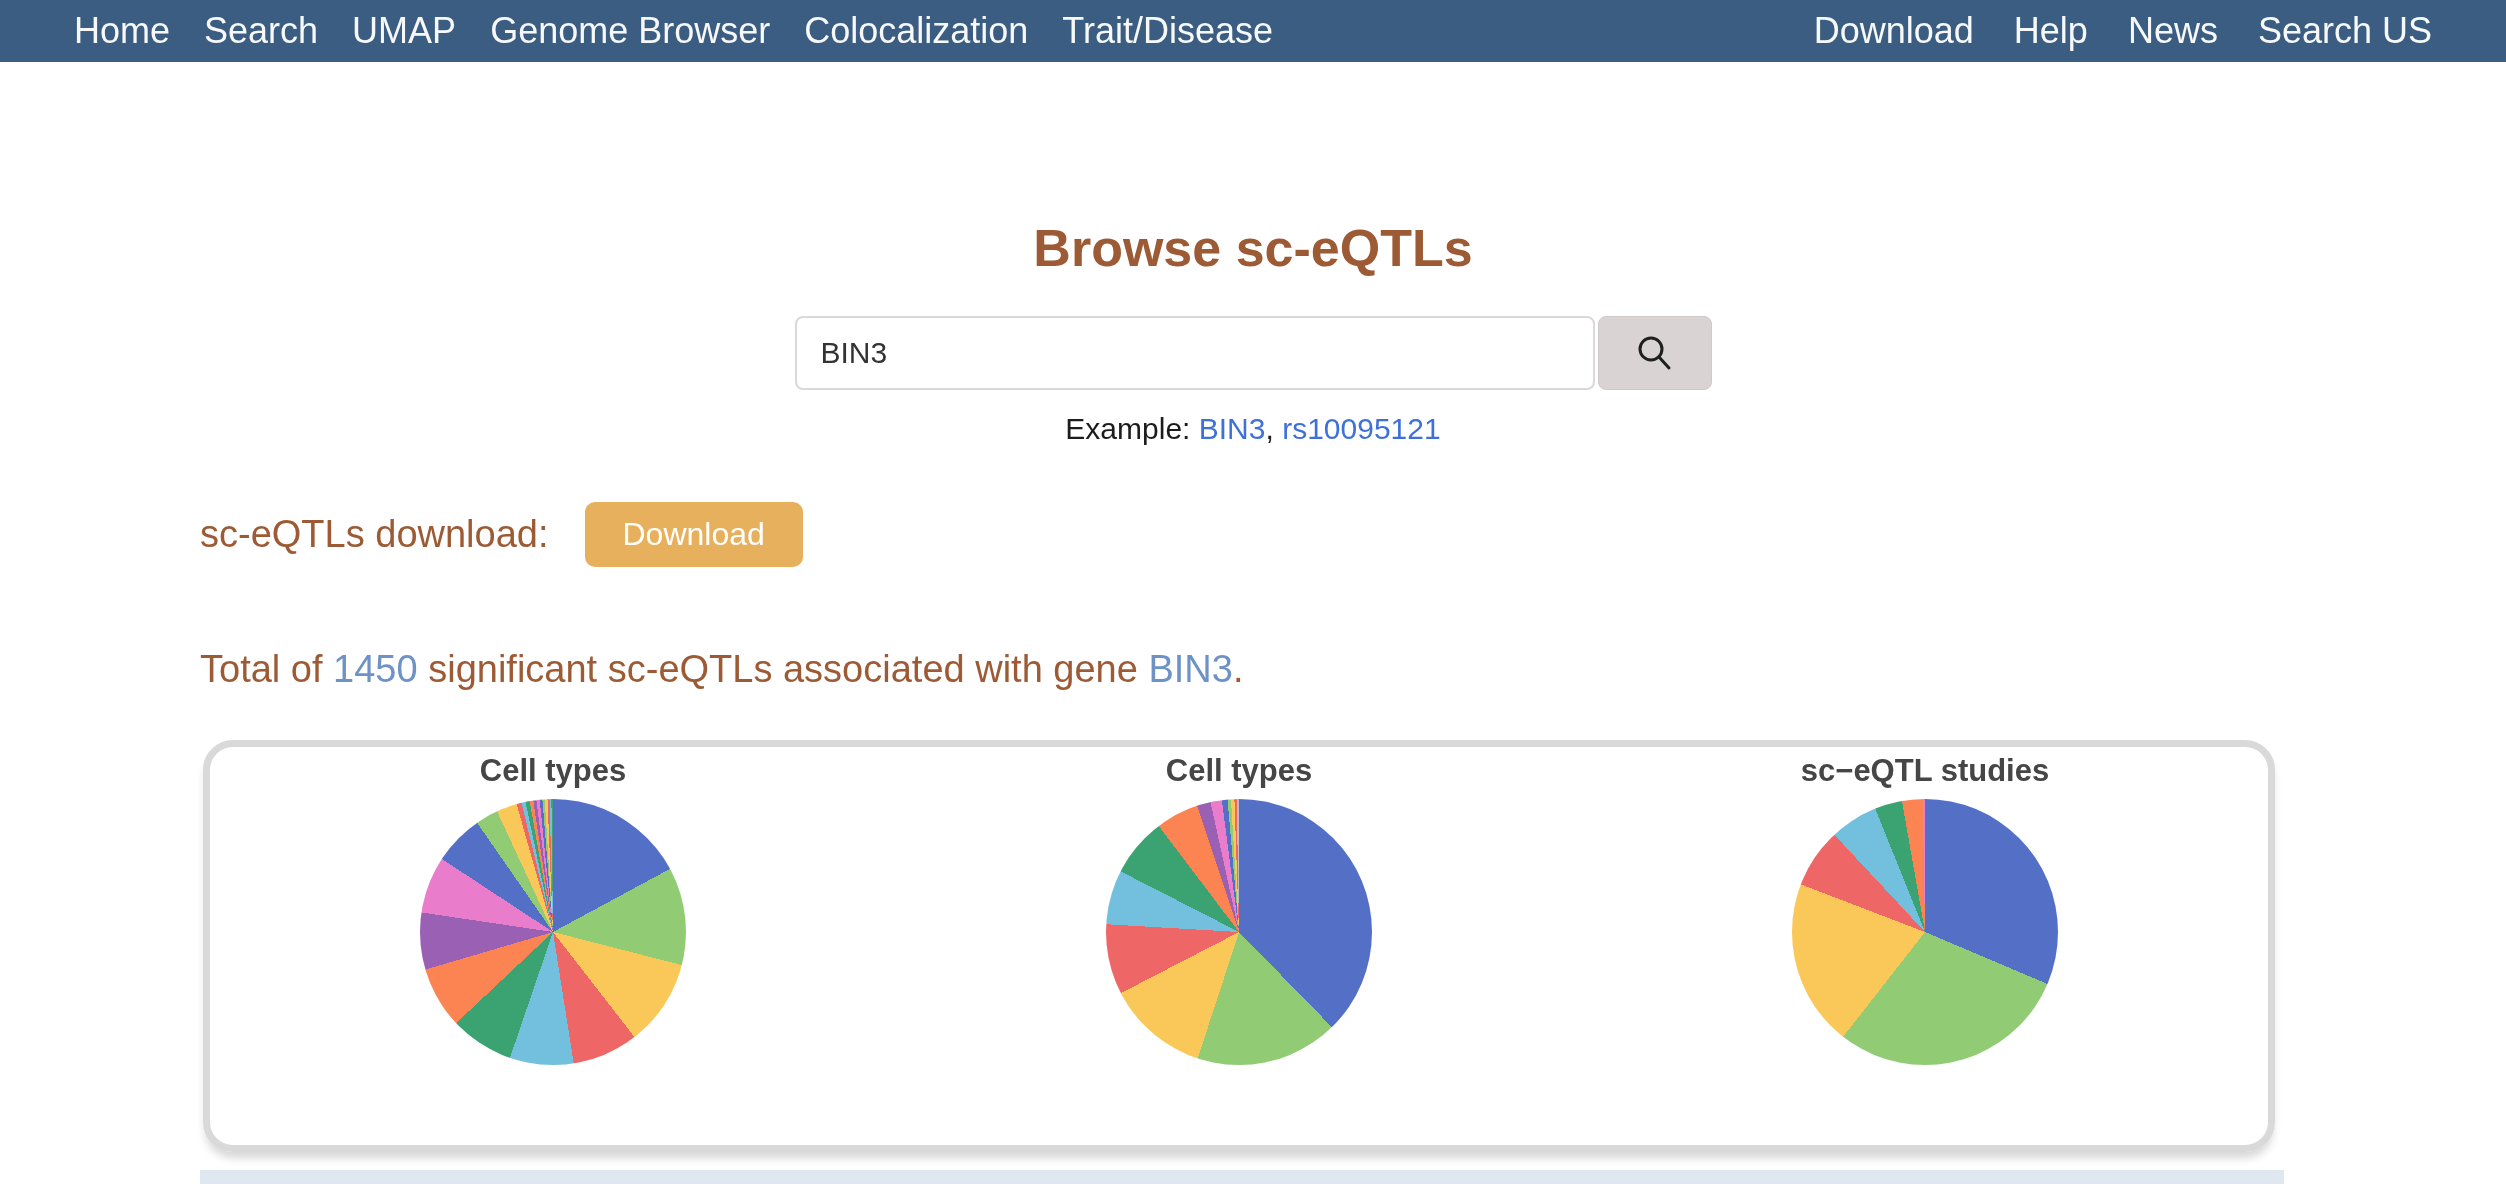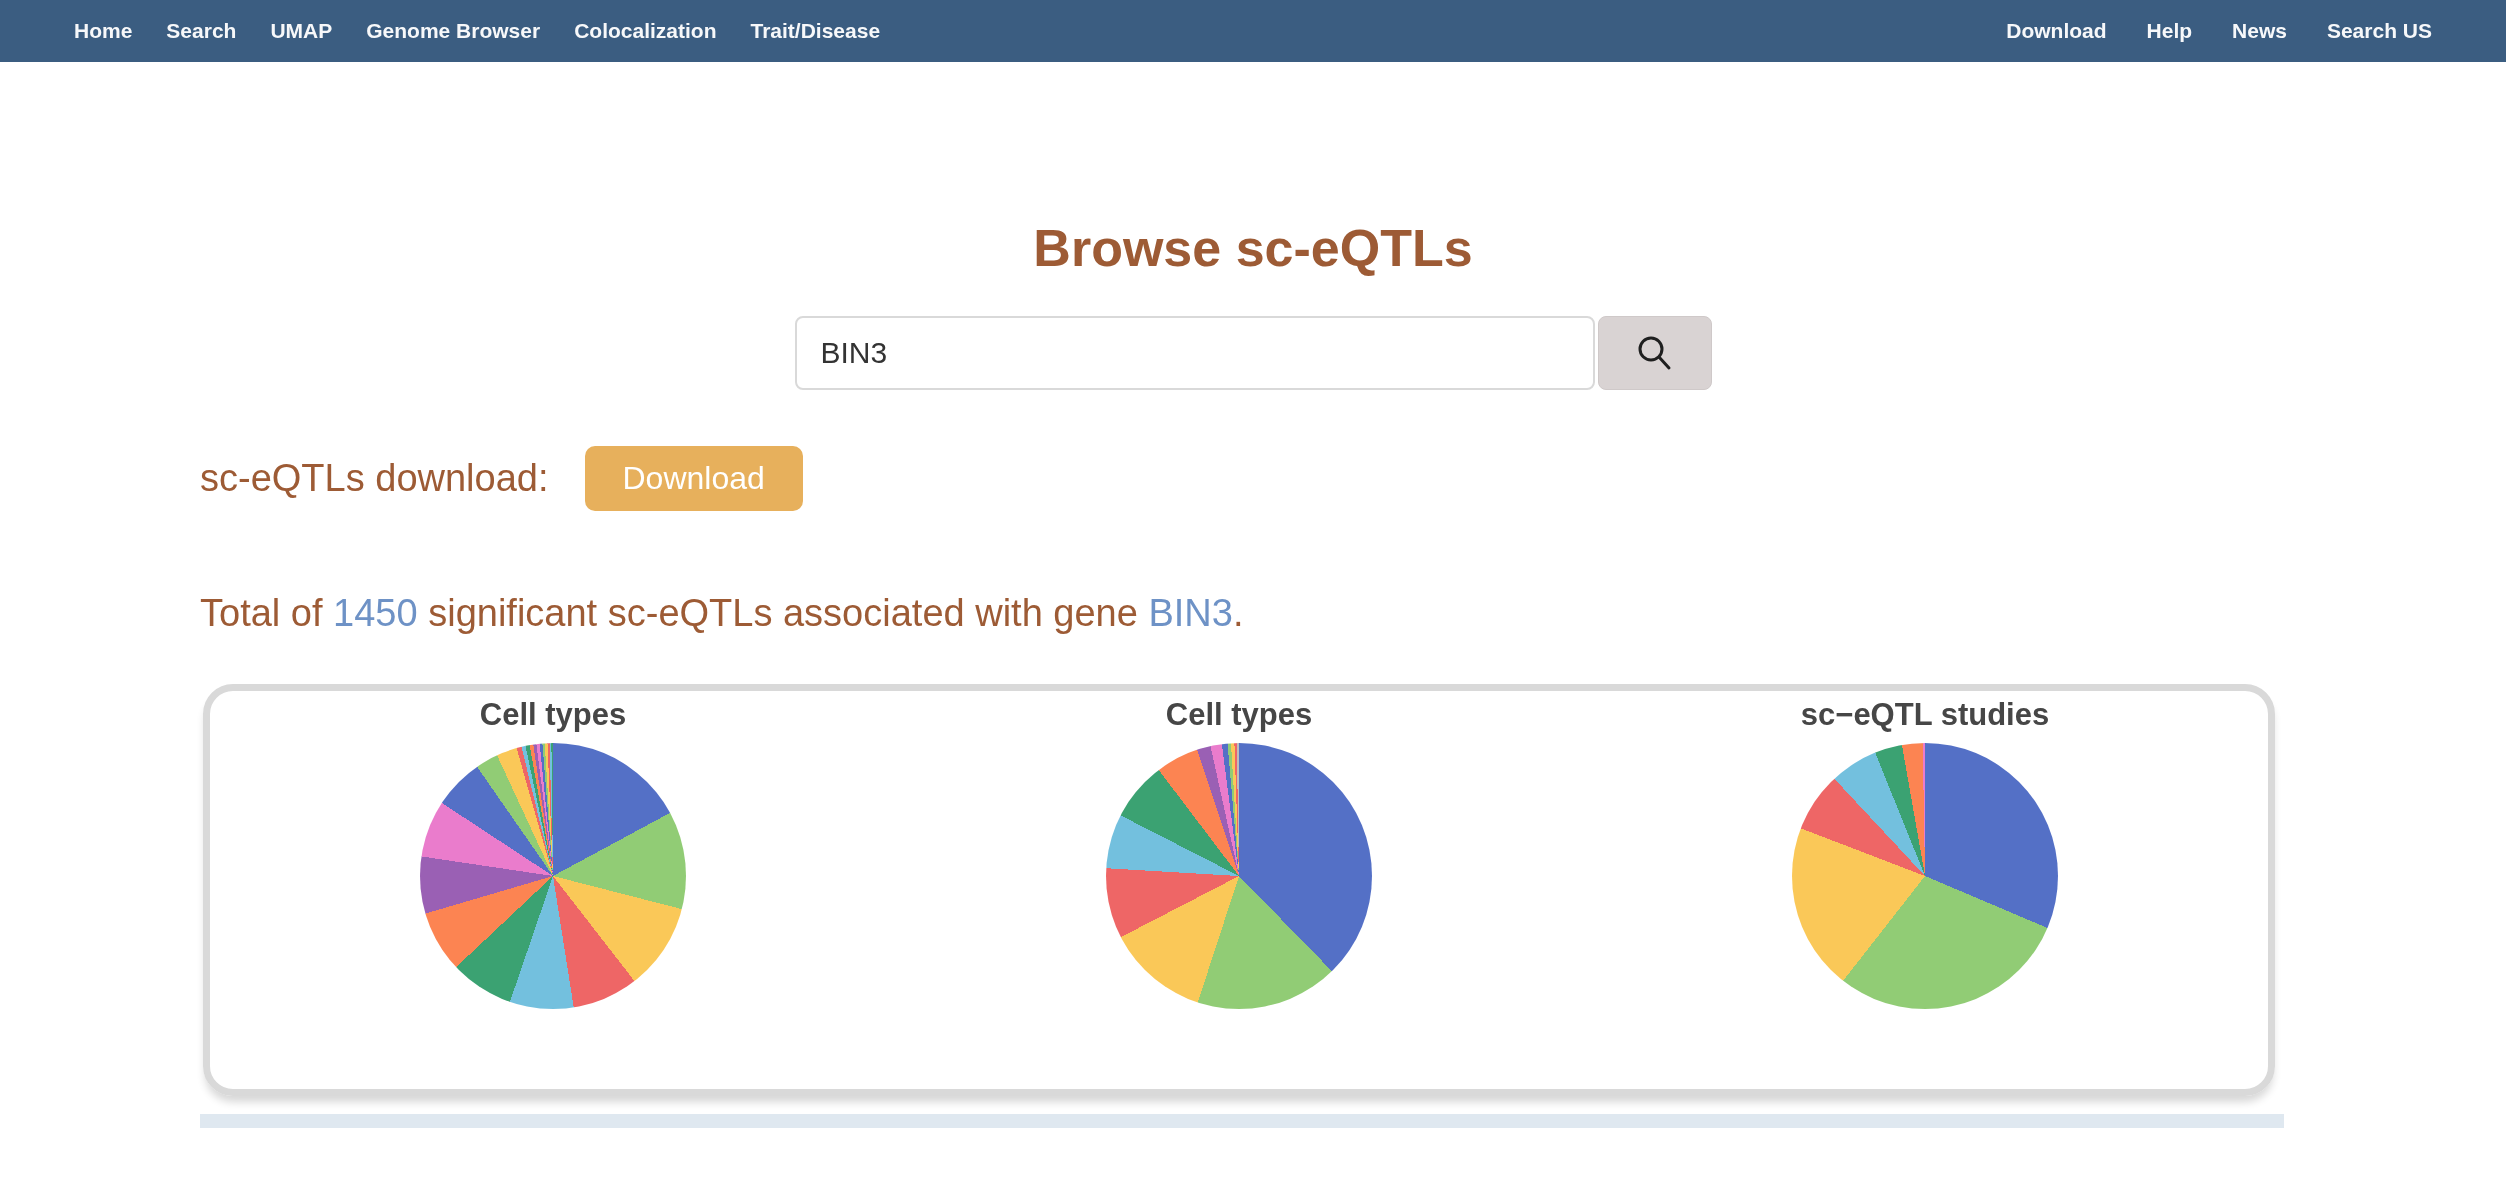--- a/index.html
+++ b/index.html
@@ -11,21 +11,21 @@
     height: 62px; width: 100%;
     background: var(--navbar-bg, #3b5d81);
     display: flex; align-items: center; justify-content: space-between;
     padding: 0 74px;
   }
   .nav-group { display: flex; align-items: center; }
   .nav-left  { column-gap: 34px; }
   .nav-right { column-gap: 40px; }
   .nav-link {
     color: rgba(255,255,255,0.96); text-decoration: none;
-    font-size: 21px; font-weight: 700; white-space: nowrap;
+    font-size: 36px; font-weight: 400; white-space: nowrap;
   }
 
   
   .browse-title {
     margin-top: 164px; text-align: center;
     font-size: 52px; line-height: 44px; font-weight: 700;
     color: var(--heading-brown, #9d5b35);
   }
   .search-row {
     margin-top: 46px;
@@ -132,20 +132,25 @@
   <div class="search-row">
     <input class="search-input" type="text" value="BIN3" style="">
     <button class="search-btn">
       <svg width="40" height="40" viewBox="0 0 40 40">
         <circle cx="16" cy="16" r="11" fill="none" stroke="#1f1f1f" stroke-width="3"></circle>
         <line x1="24" y1="24" x2="34" y2="35" stroke="#1f1f1f" stroke-width="3" stroke-linecap="round"></line>
       </svg>
     </button>
   </div>
 
+  <div class="example-line">
+    <span>Example:</span>
+    <a href="#">BIN3</a><span>,</span>
+    <a href="#">rs10095121</a>
+  </div>
 
   <div class="download-row">
     <span class="dl-label">sc-eQTLs download:</span>
     <button class="dl-btn">Download</button>
   </div>
 
   <h2 class="summary">
     <span>Total of</span>
     <span class="blue">1450</span>
     <span>significant sc-eQTLs associated with gene</span>

